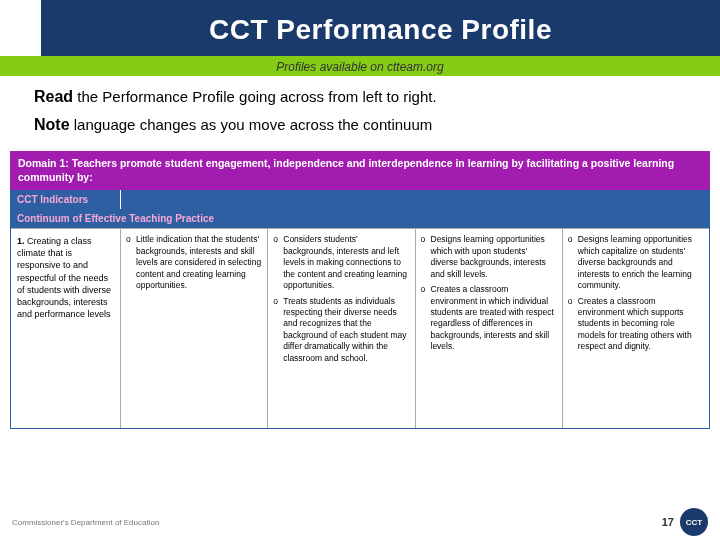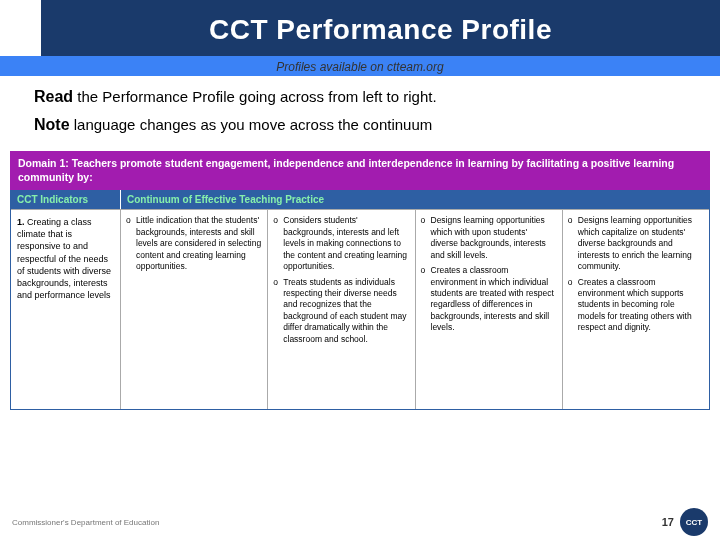--- a/index.html
+++ b/index.html
@@ -29,21 +29,21 @@
       margin-left: 41px;
     }
 
     .header h1 {
       font-size: 28px;
       font-weight: bold;
       letter-spacing: 0.5px;
     }
 
     .subheader {
-      background: #3b82f6;
+      background: #84cc16;
       text-align: center;
       font-size: 12px;
       color: #333;
       padding: 4px 0 2px;
       font-style: italic;
     }
 
     .bullets {
       padding: 10px 34px 8px;
     }
@@ -75,21 +75,22 @@
     }
 
     .table-container {
       border: 1px solid #2e5fa3;
       border-top: none;
     }
 
     .col-headers {
       display: flex;
       background: #2e5fa3;
-      color: #86efac;
+      color: #f9a8d4;
+      flex-direction: column;
     }
 
     .col-cct {
       width: 110px;
       min-width: 110px;
       font-size: 10px;
       font-weight: bold;
       padding: 4px 6px;
       border-right: 1px solid #fff;
     }

